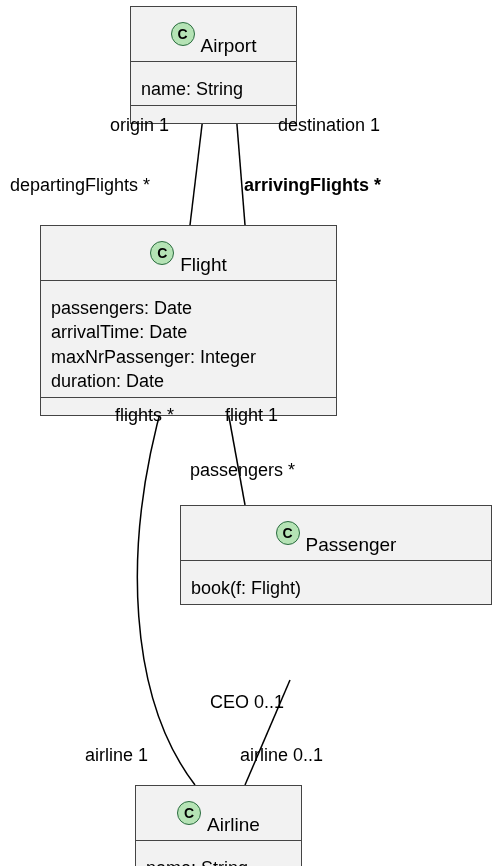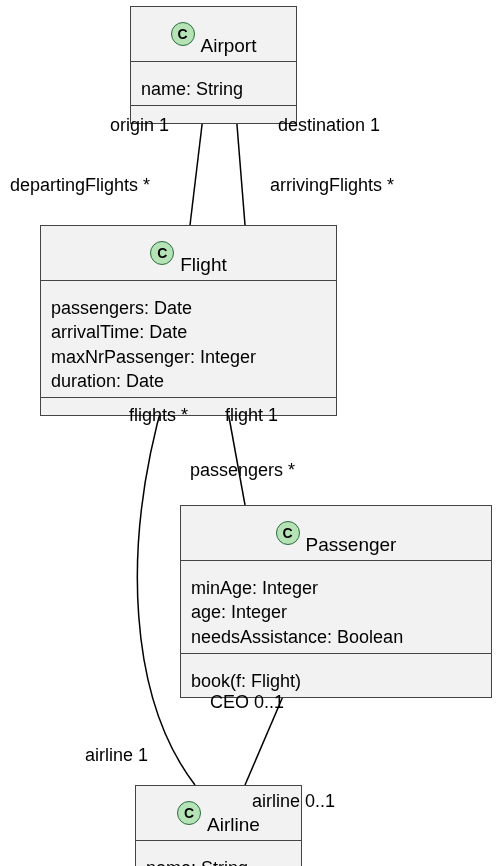--- a/index.html
+++ b/index.html
@@ -100,62 +100,57 @@
   </div>
   <div class="class-section">
     <div class="attr-line">name: String</div>
   </div>
   <div class="class-section empty-section"></div>
 </div>
 
 <div class="label" style="left:110px; top:115px;">origin 1</div>
 <div class="label" style="left:240px; top:115px;margin-left:38px;">destination 1</div>
 <div class="label" style="left:10px; top:175px;">departingFlights *</div>
-<div class="label" style="left:270px; top:175px;">arrivingFlights *</div>
+<div class="label" style="left:244px; top:175px;font-weight:bold;">arrivingFlights *</div>
 
 <div class="class-box" style="left:40px; top:225px; width:295px;">
   <div class="class-header">
     <span class="icon-c">
         <span>C</span>
       </span>
     <span class="class-name">Flight</span>
   </div>
   <div class="class-section">
     <div class="attr-line">passengers: Date</div>
     <div class="attr-line">arrivalTime: Date</div>
     <div class="attr-line">maxNrPassenger: Integer</div>
     <div class="attr-line">duration: Date</div>
   </div>
   <div class="class-section empty-section"></div>
 </div>
 
-<div class="label" style="left:129px; top:405px;text-align:right;">flights *</div>
+<div class="label" style="left:115px; top:405px;text-align:right;">flights *</div>
 <div class="label" style="left:225px; top:405px;">flight 1</div>
 <div class="label" style="left:170px; top:460px;margin-left:20px;">passengers *</div>
 
 <div class="class-box" style="left:180px; top:505px; width:310px;">
   <div class="class-header">
     <span class="icon-c">
         <span>C</span>
       </span>
     <span class="class-name">Passenger</span>
   </div>
   <div class="class-section">
-    <div class="attr-line">minAge: Integer</div>
-    <div class="attr-line">age: Integer</div>
-    <div class="attr-line">needsAssistance: Boolean</div>
-  </div>
-  <div class="class-section">
     <div class="attr-line">book(f: Flight)</div>
   </div>
 </div>
 
 <div class="label" style="left:210px; top:692px;">CEO 0..1</div>
 <div class="label" style="left:85px; top:745px;">airline 1</div>
-<div class="label" style="left:252px; top:745px;margin-top:46px;">airline 0..1</div>
+<div class="label" style="left:240px; top:745px;">airline 0..1</div>
 
 <div class="class-box" style="left:135px; top:785px; width:165px;">
   <div class="class-header">
     <span class="icon-c">
         <span>C</span>
       </span>
     <span class="class-name">Airline</span>
   </div>
   <div class="class-section">
     <div class="attr-line">name: String</div>

